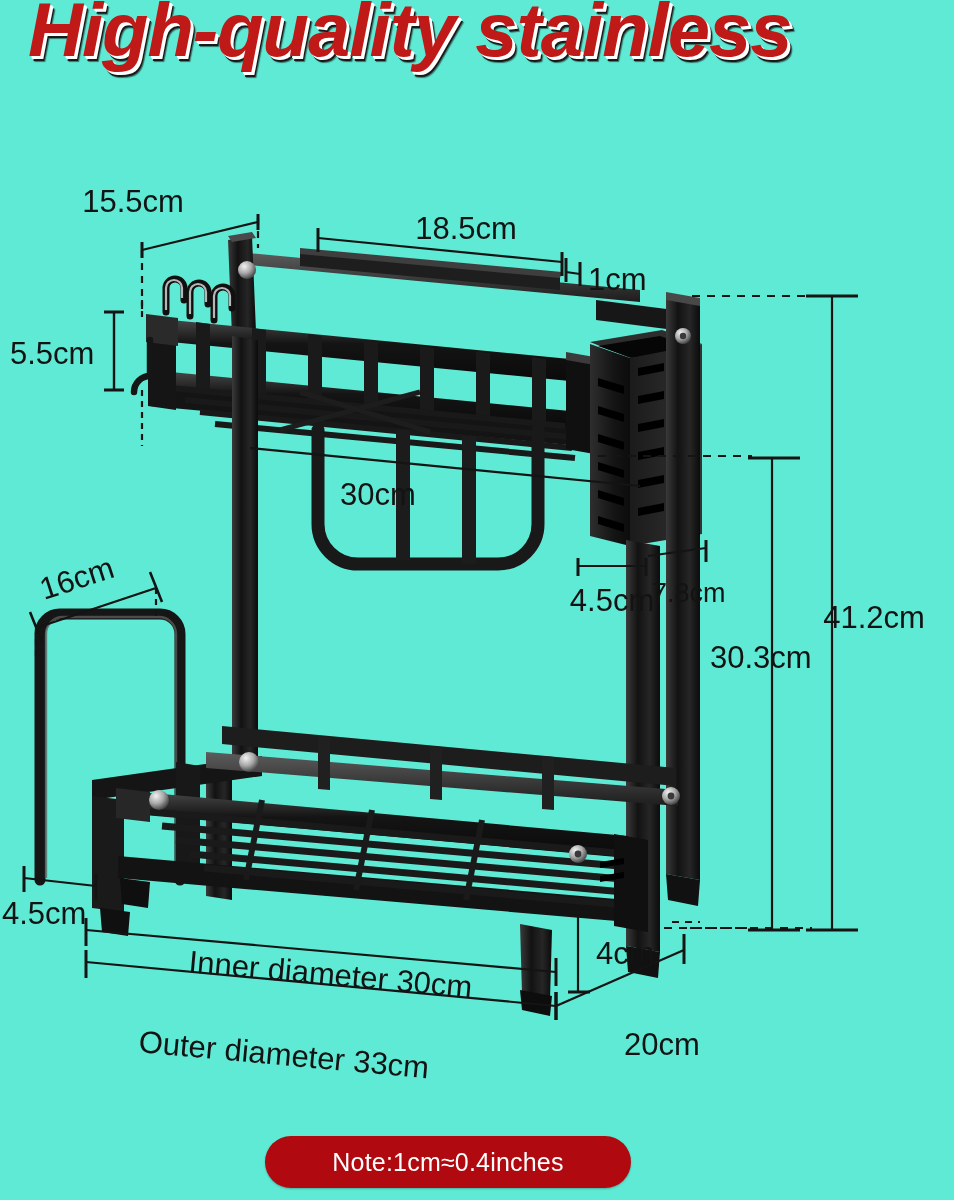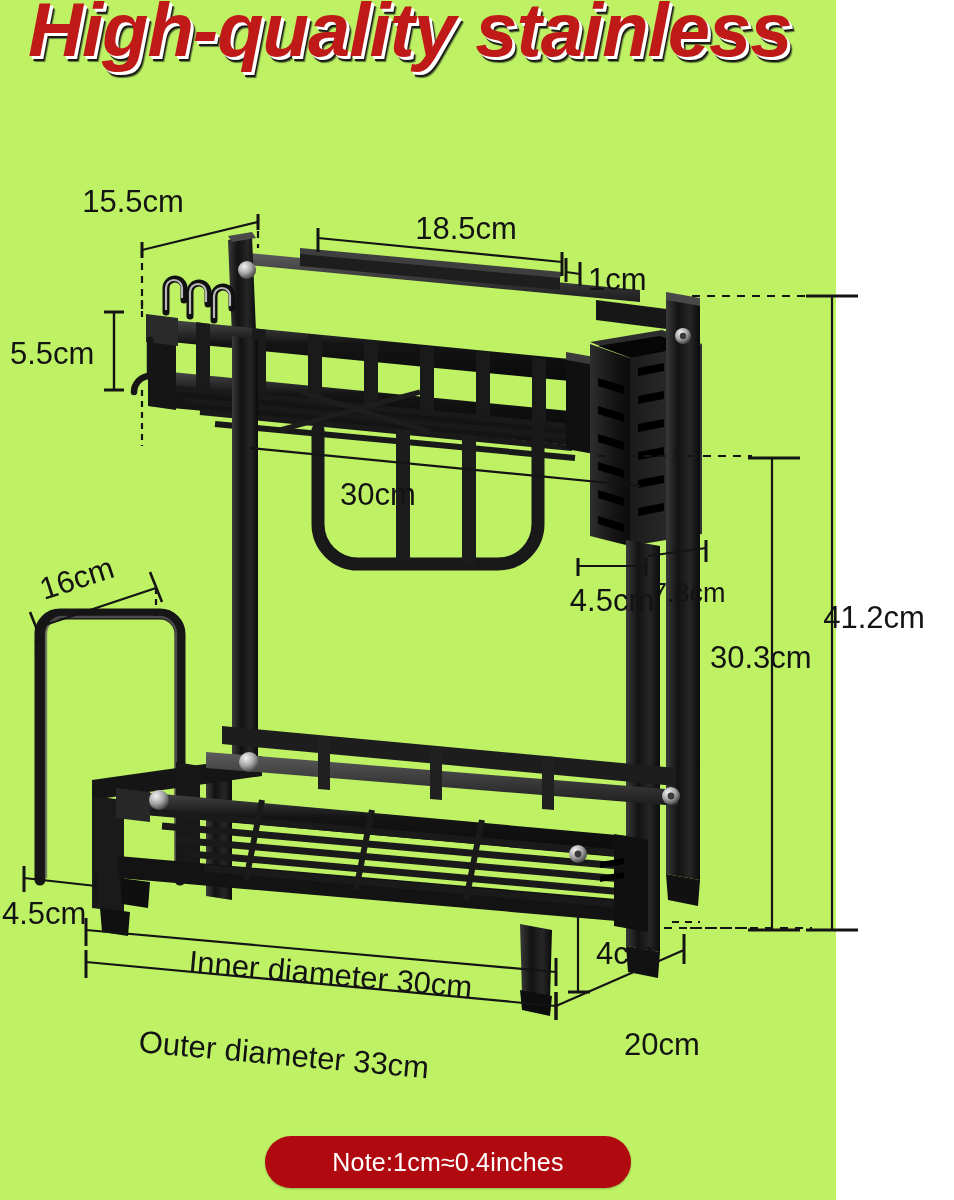--- a/index.html
+++ b/index.html
@@ -1,21 +1,21 @@
 <!DOCTYPE html>
 <html><head>
 <meta charset="utf-8">
 <style>
   html,body{margin:0;padding:0;background:#fff;}
   body{
     width:954px;height:1200px;overflow:hidden;position:relative;
     font-family:"Liberation Sans","DejaVu Sans",sans-serif;
     -webkit-font-smoothing:antialiased;
   }
-  #stage{position:relative;width:836px;height:1200px;background:#bef264;}
+  #stage{position:relative;width:954px;height:1200px;background:#5eead4;}
 
   
   .title-wrap{
     position:absolute;left:0;top:-6px;width:954px;height:100px;
     overflow:hidden;pointer-events:none;
   }
   .title{
     position:absolute;left:28px;top:-8px;
     font-family:"Liberation Sans","DejaVu Sans",sans-serif;
     font-size:76px;font-weight:bold;font-style:italic;

